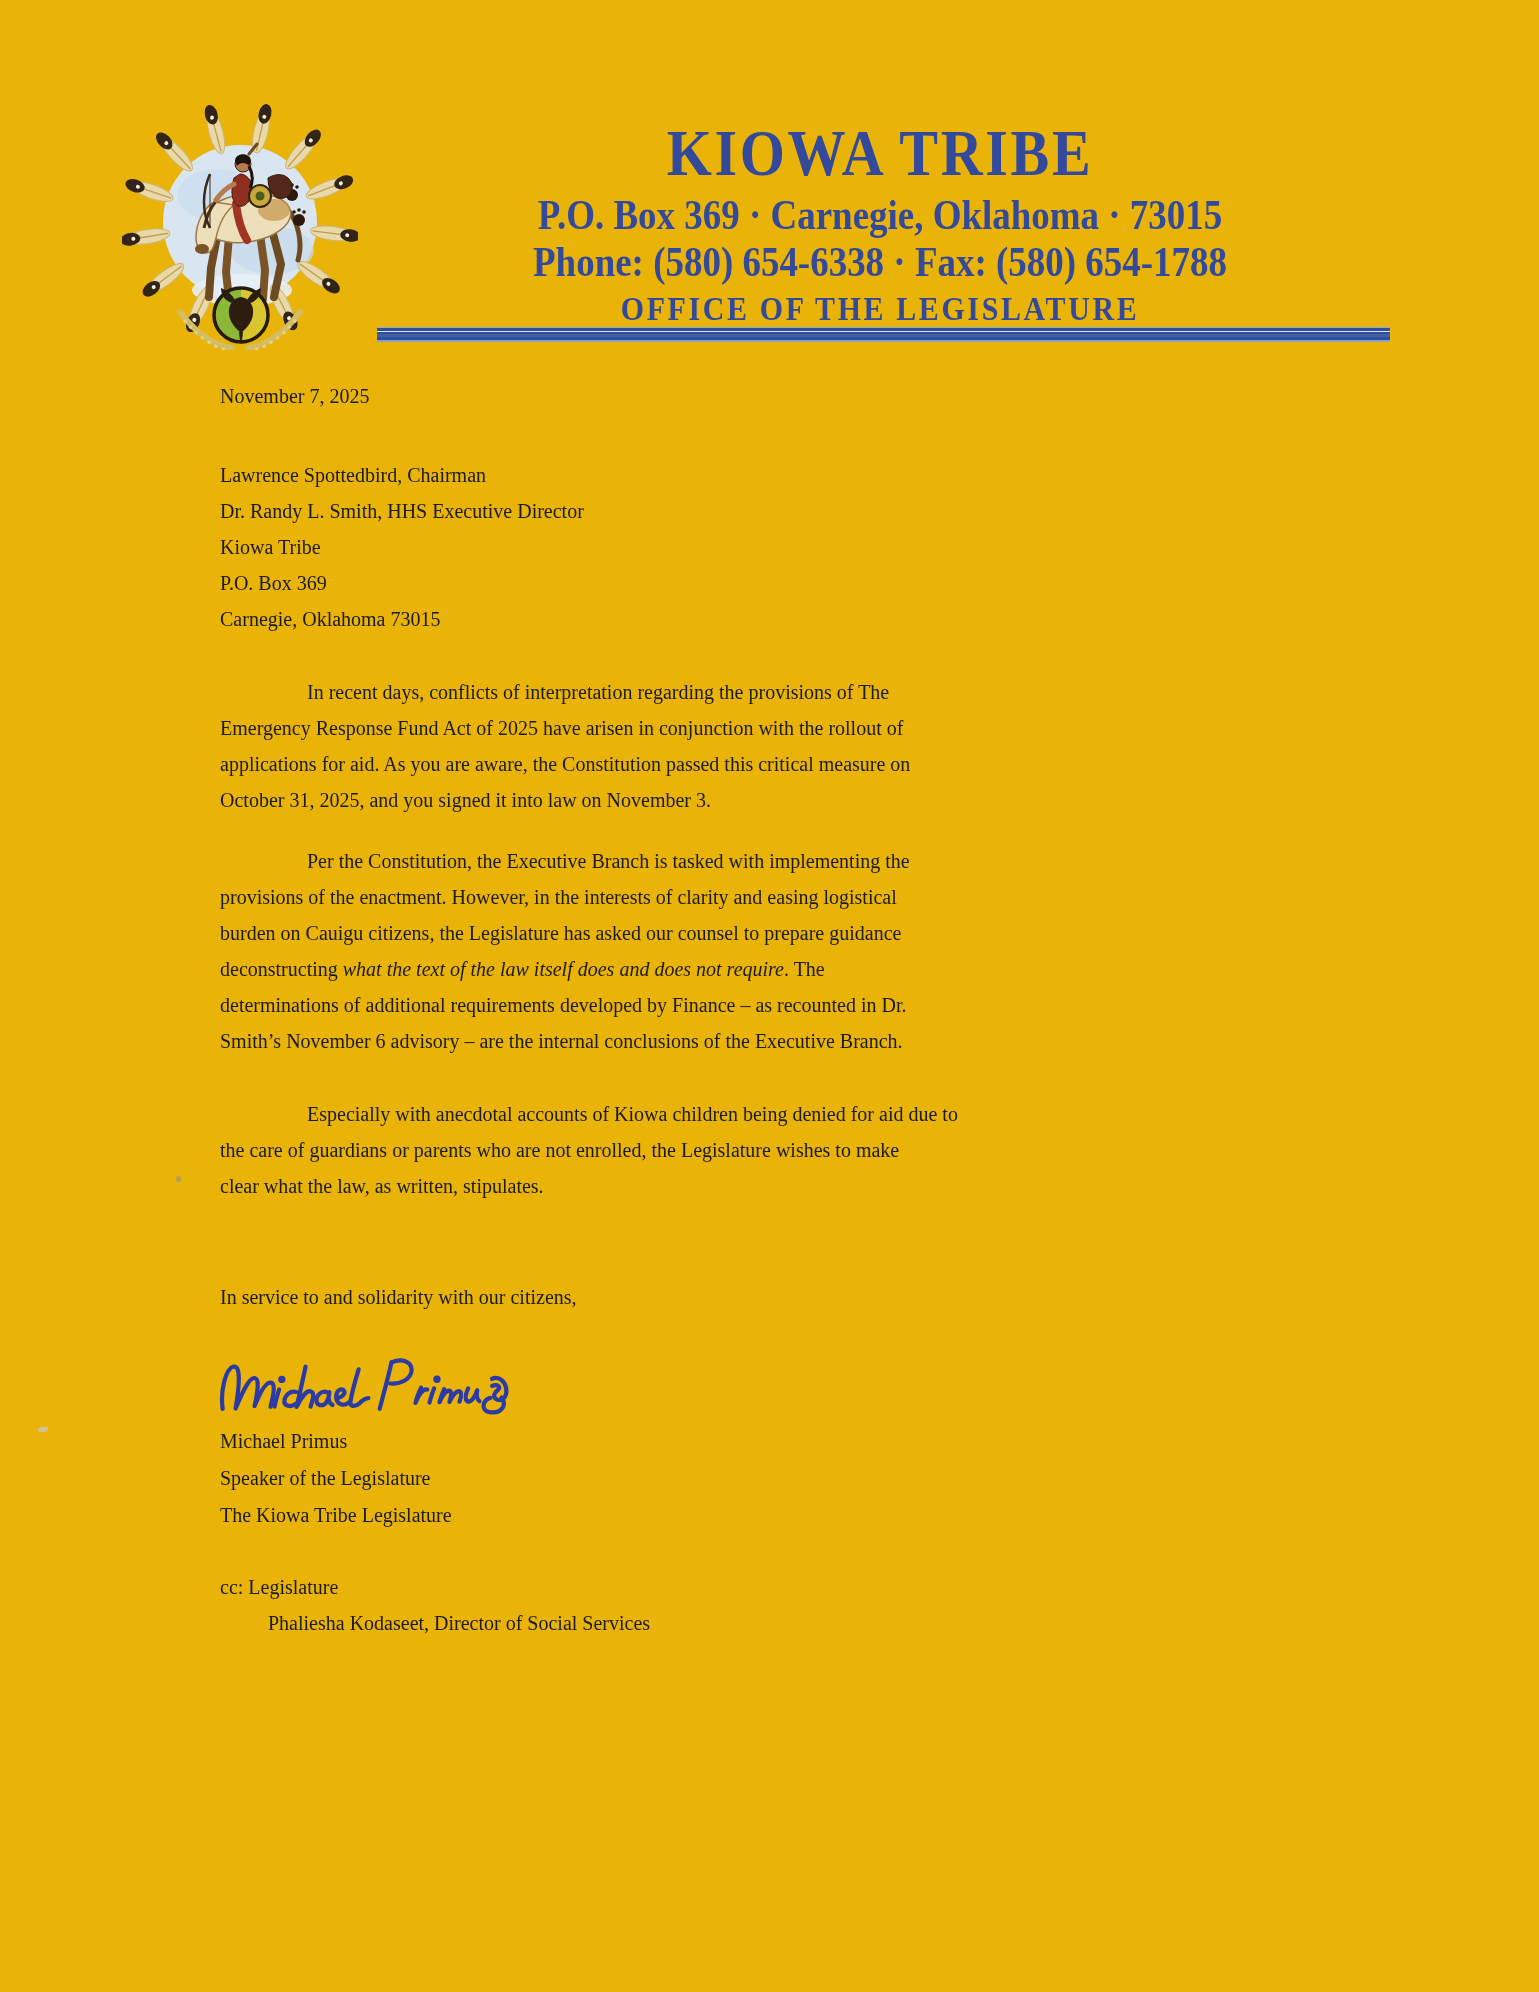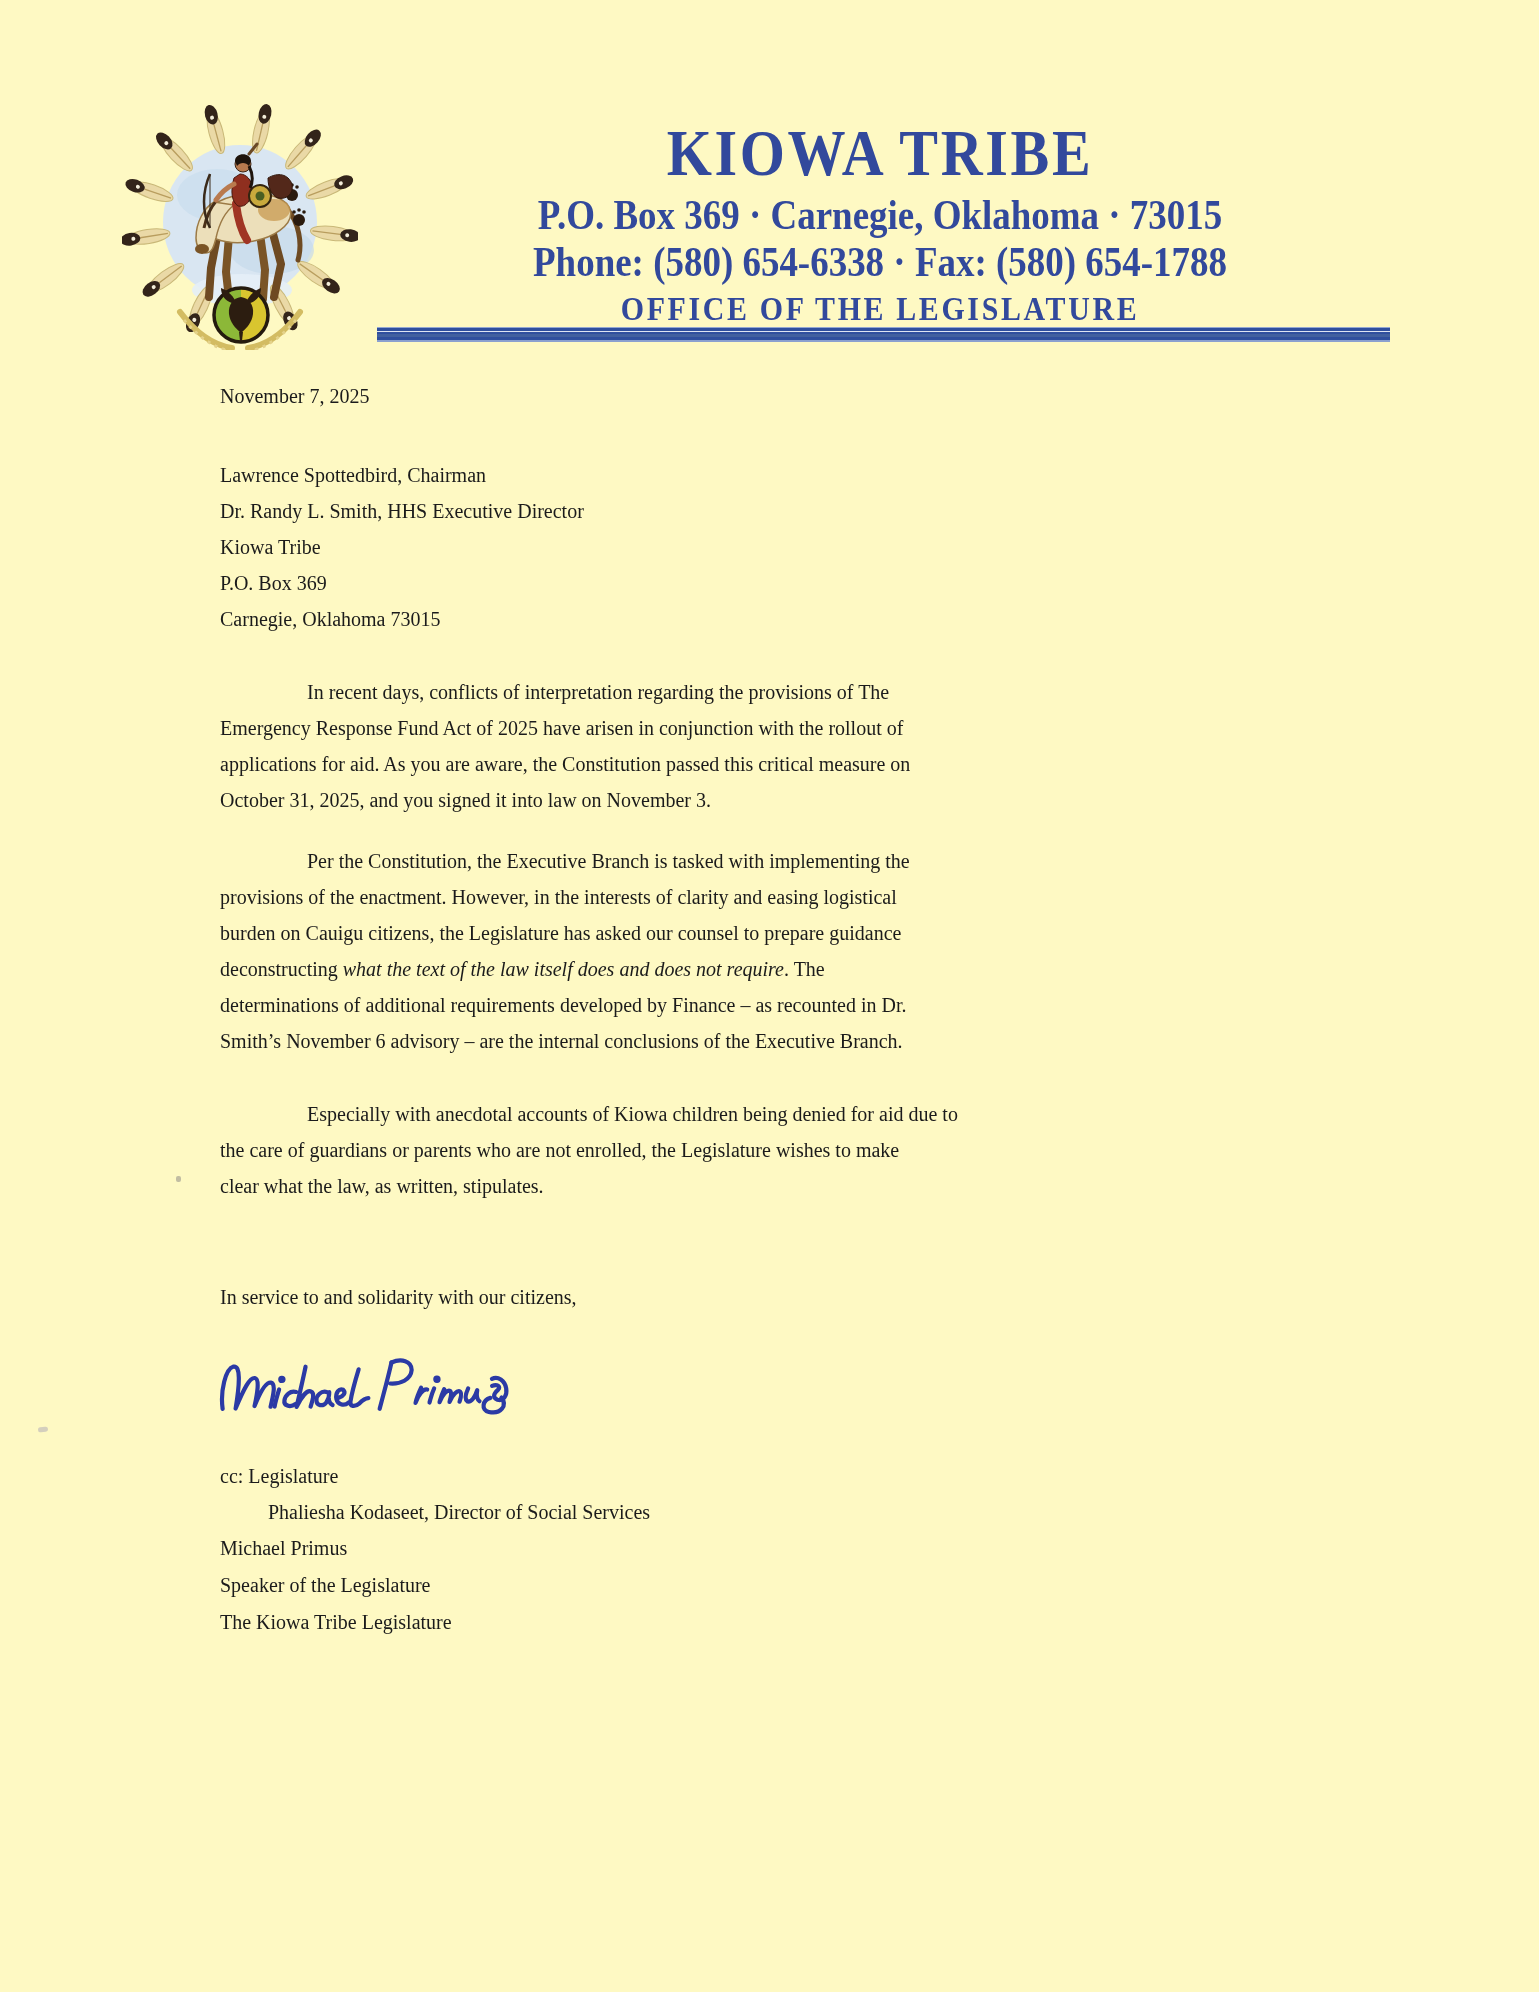--- a/index.html
+++ b/index.html
@@ -1,20 +1,20 @@
 <!DOCTYPE html>
 <html><head>
 <meta charset="utf-8">
 <style>
   html,body{margin:0;padding:0;background:#e8e8e8;}
   .page{
     position:relative;
     width:1539px;height:1992px;
     margin:0 auto;
-    background:#fef9c3;
+    background:#eab308;
     overflow:hidden;
     font-family:"Liberation Serif", serif;
     color:#1b1b1b;
   }
   
   .logo{position:absolute;left:122px;top:100px;width:236px;height:250px;}
   .header-text{
     position:absolute;left:370px;top:122px;width:1020px;
     text-align:center;color:#32499c;
     transform:scaleX(0.88);transform-origin:50% 0;
@@ -204,29 +204,29 @@
           <path d="M218,47 C215,53 214,58 213,61"></path>
           <circle cx="221" cy="38" r="1.6" fill="#2b3aa5"></circle>
           <path d="M228,48 C225,54 224,58 223,61 C226,54 231,48 234,50 C236,52 234,57 233,61 C236,54 241,49 244,51 C246,53 244,58 243,61"></path>
           <path d="M252,48 C249,54 248,59 251,61 C255,62 259,56 261,50 C260,55 260,59 263,61"></path>
           <path d="M276,46 C281,44 285,47 282,50 C277,54 276,58 281,60 C287,62 291,56 290,49 C289,41 282,36 276,39"></path>
           <path d="M285,58 C291,66 284,75 272,72 C264,70 266,60 274,58"></path>
         </g>
       </svg>
     </div>
 
-    <div class="block mt-cc">
-      <span>cc: Legislature</span><br>
-      <span class="cc-indent">Phaliesha Kodaseet, Director of Social Services</span>
-    </div>
-
     <div class="block sender">
       <span>Michael Primus</span><br>
       <span>Speaker of the Legislature</span><br>
       <span>The Kiowa Tribe Legislature</span>
     </div>
 
+    <div class="block mt-cc">
+      <span>cc: Legislature</span><br>
+      <span class="cc-indent">Phaliesha Kodaseet, Director of Social Services</span>
+    </div>
+
   </div>
 
   <div class="speck1"></div>
   <div class="speck2"></div>
 
 </div>
 
 </body></html>

